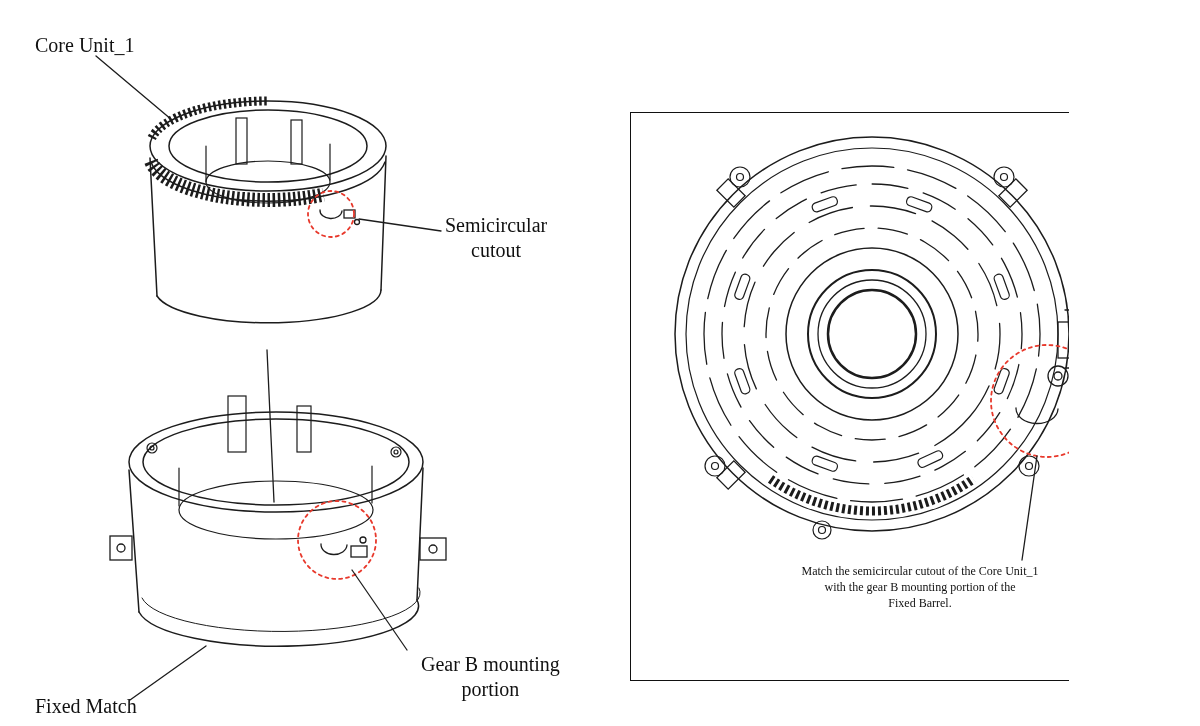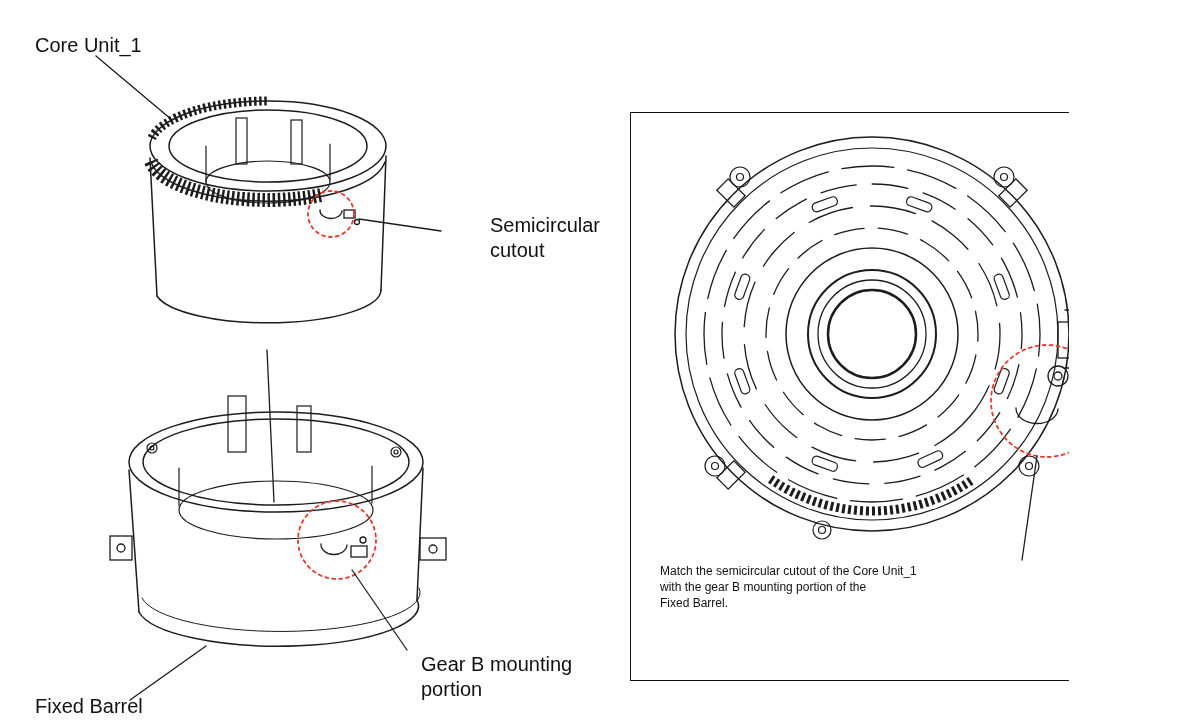--- a/index.html
+++ b/index.html
@@ -1,18 +1,18 @@
 <!DOCTYPE html>
 <html><head>
 <meta charset="utf-8">
 <style>
   html,body{margin:0;padding:0;background:#ffffff;}
   .stage{
     position:relative;width:1069px;height:726px;background:#ffffff;overflow:hidden;
-    font-family:Liberation Sans, sans-serif;color:#111;
+    font-family:Liberation Serif, serif;color:#111;text-align:center;
   }
   .artwork{position:absolute;left:0;top:0;}
   .label{
     position:absolute;white-space:pre-line;font-size:20px;line-height:1.25;color:#111;
   }
   .panel-box{
     position:absolute;left:630px;top:112px;width:563px;height:569px;
     border:1.5px solid #111;box-sizing:border-box;background:transparent;
   }
   .caption{
@@ -168,25 +168,25 @@
 
     <path d="M 96 56 L 172 120" stroke-width="1.3"></path>
     <path d="M 441 231 L 359 219" stroke-width="1.3"></path>
     <path d="M 352 570 L 407 650" stroke-width="1.3"></path>
     <path d="M 130 700 L 206 646" stroke-width="1.3"></path>
     <path d="M 1037 456 L 1022 560" stroke-width="1.3"></path>
   </svg>
 
   <div class="label" style="left:35px;top:33px;">Core Unit_1</div>
 
-  <div class="label" style="left:445px;top:213px;margin-left:45px;">Semicircular
+  <div class="label" style="left:445px;top:213px;">Semicircular
 cutout</div>
 
   <div class="label" style="left:421px;top:652px;">Gear B mounting
 portion</div>
 
-  <div class="label" style="left:35px;top:694px;">Fixed Barrel</div>
+  <div class="label" style="left:35px;top:694px;">Fixed Match</div>
 
   <div class="caption">Match the semicircular cutout of the Core Unit_1
 with the gear B mounting portion of the
 Fixed Barrel.</div>
 
 </div>
 
 </body></html>

